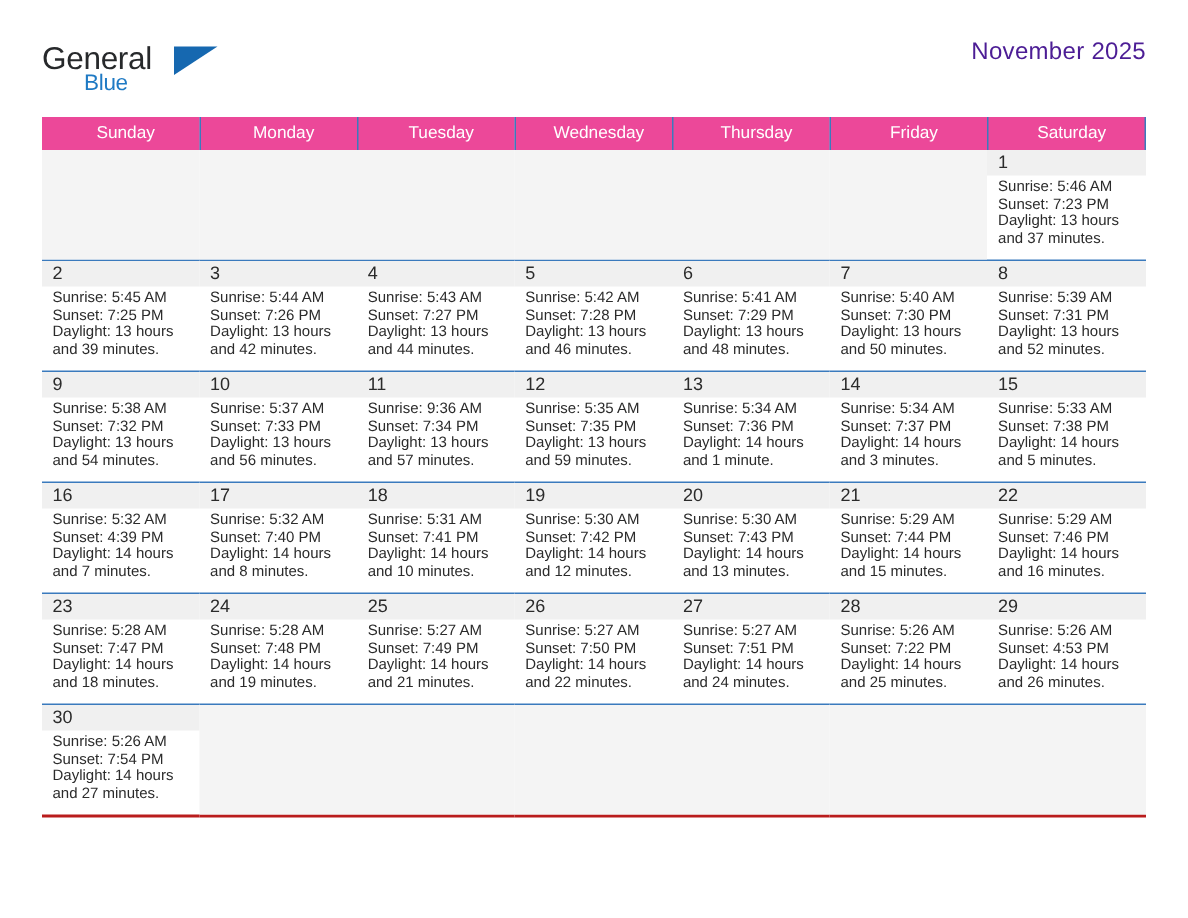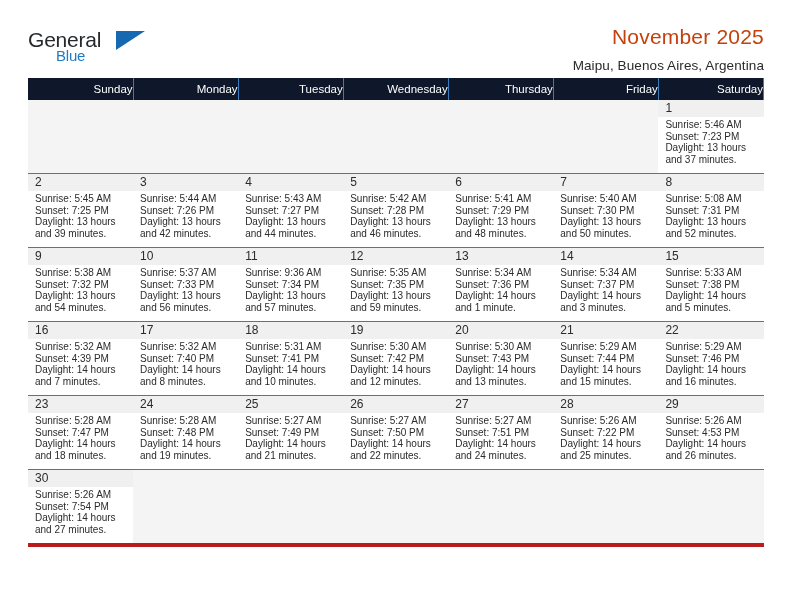--- a/index.html
+++ b/index.html
@@ -61,63 +61,63 @@
     height: 0;
     border-left: 29px solid #1668b0;
     border-bottom: 19px solid transparent;
   }
   .titlebox {
     text-align: right;
     flex: 0 0 auto;
     padding-top: 0px;
   }
   .cal-title {
-    font-size: 21px;
+    font-size: 16px;
     font-weight: normal;
-    color: #c2410c;
+    color: #4c1d95;
     line-height: 1.08;
     letter-spacing: 0.2px;
   }
   .cal-sub {
     font-size: 13.5px;
     color: #2b2b2b;
     margin-top: 9px;
     letter-spacing: 0.1px;
   }
 
   
   .cal {
     width: 736px;
     border-collapse: collapse;
     table-layout: fixed;
     margin-top: 2px;
   }
   .cal th {
-    background: #0f172a;
+    background: #ec4899;
     color: #ffffff;
     font-weight: normal;
     font-size: 11.5px;
-    text-align: right;
+    text-align: center;
     padding: 5px 0 5px 7px;
     height: 20px;
     box-sizing: border-box;
     border-right: 1px solid #3a7abd;
   }
   .cal td {
     vertical-align: top;
     padding: 0;
     border-top: 1px solid #3a7abd;
     height: 73px;
     box-sizing: border-box;
   }
   .cal tr.week:first-child td {
     border-top: none;
   }
   .cal tbody tr:last-child td {
-    border-bottom: 4px solid #b91c1c;
+    border-bottom: 2px solid #b91c1c;
   }
   .cell {
     height: 73px;
     box-sizing: border-box;
     position: relative;
   }
   .cell.filled .daynum {
     background: #f0f0f0;
     font-size: 12px;
     color: #2b2b2b;
@@ -146,21 +146,20 @@
   <div class="topbar">
 
     <div class="logo">
       <span class="logo-general">General</span>
       <span class="logo-tri"></span>
       <span class="logo-blue">Blue</span>
     </div>
 
     <div class="titlebox">
       <div class="cal-title">November 2025</div>
-      <div class="cal-sub">Maipu, Buenos Aires, Argentina</div>
     </div>
 
   </div>
 
   <table class="cal">
     <thead>
       <tr>
         <th>Sunday</th>
         <th>Monday</th>
         <th>Tuesday</th>
@@ -259,21 +258,21 @@
                 <div>Sunrise: 5:40 AM</div>
                 <div>Sunset: 7:30 PM</div>
                 <div class="wrap">Daylight: 13 hours and 50 minutes.</div>
               </div>
             </div>
           </td>
           <td>
             <div class="cell filled">
               <div class="daynum">8</div>
               <div class="info">
-                <div>Sunrise: 5:08 AM</div>
+                <div>Sunrise: 5:39 AM</div>
                 <div>Sunset: 7:31 PM</div>
                 <div class="wrap">Daylight: 13 hours and 52 minutes.</div>
               </div>
             </div>
           </td>
         </tr>
         <tr class="week">
           <td>
             <div class="cell filled">
               <div class="daynum">9</div>

